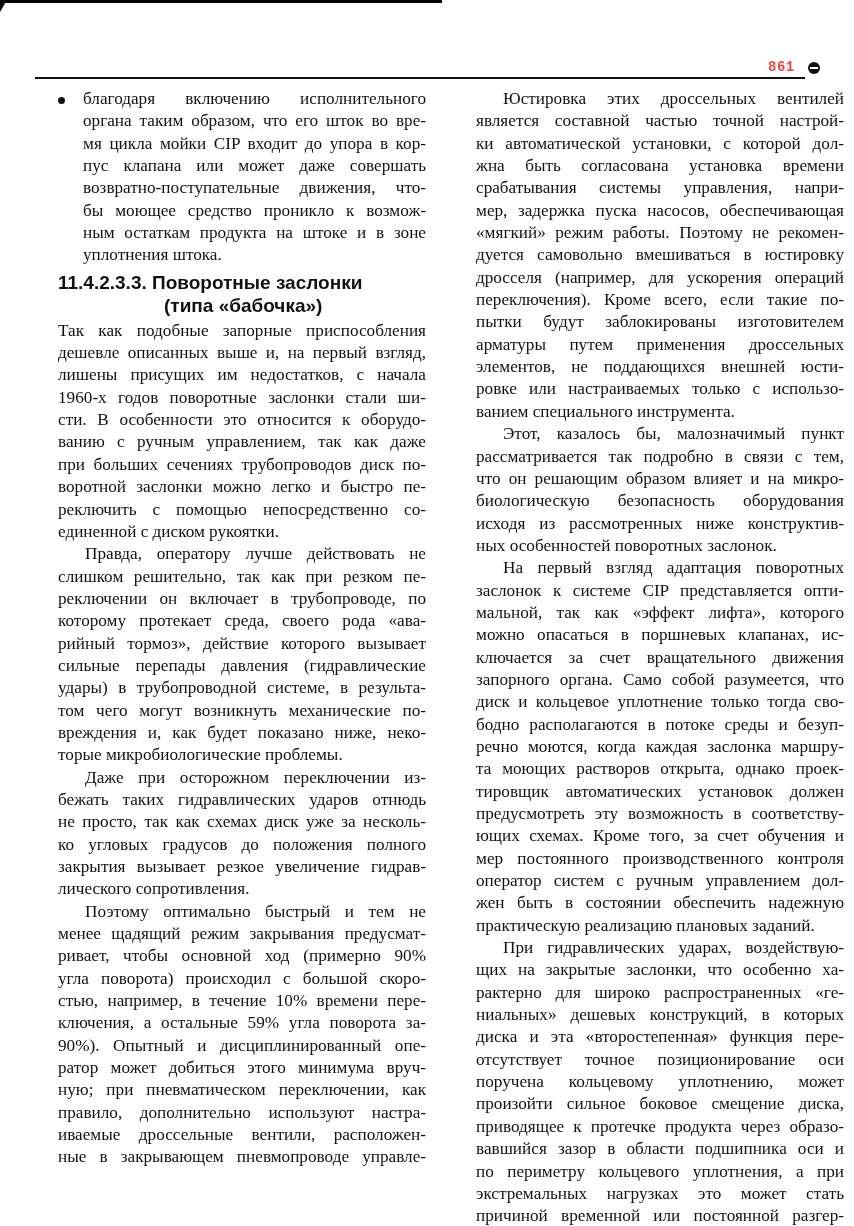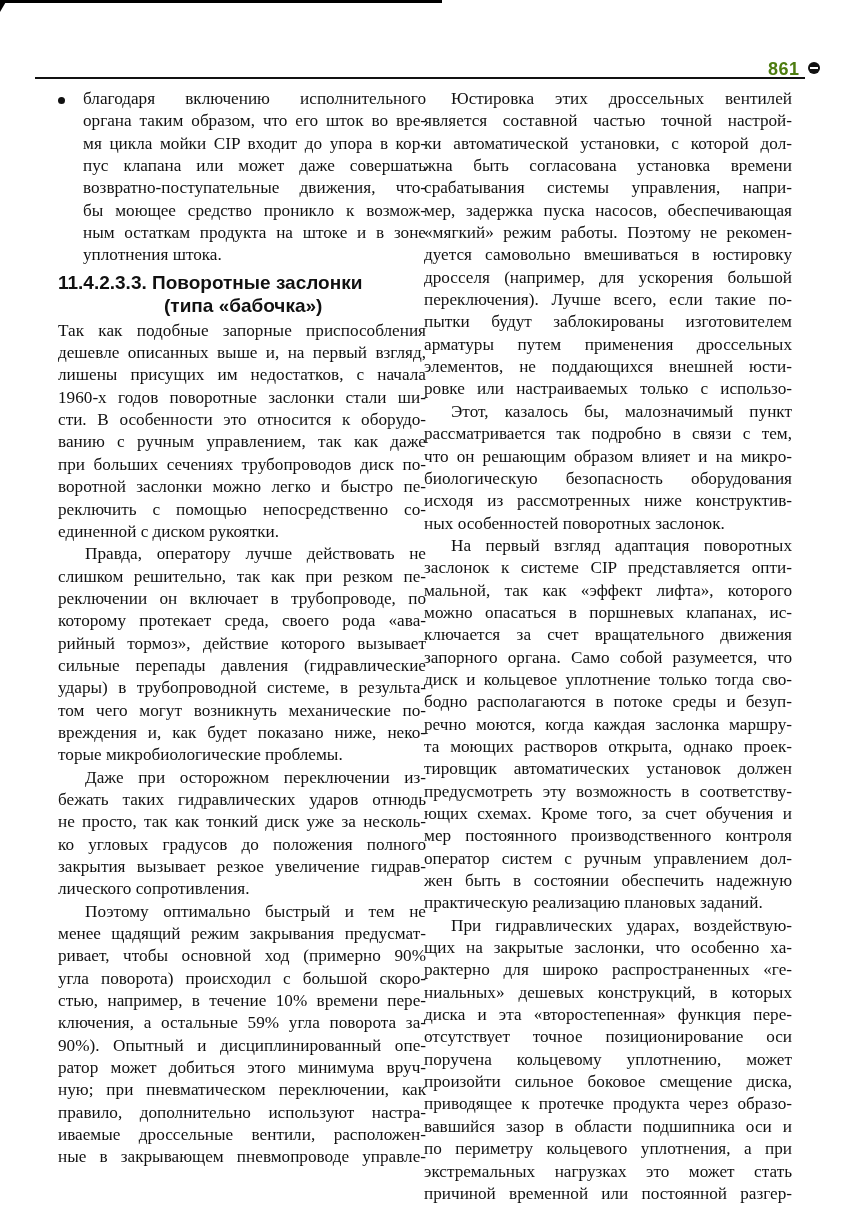--- a/index.html
+++ b/index.html
@@ -1,30 +1,30 @@
 <!DOCTYPE html>
 <html><head>
 <meta charset="utf-8">
 <style>
   html, body { margin: 0; padding: 0; background: #ffffff; }
   body { width: 854px; height: 1226px; position: relative; overflow: hidden; color: #111; }
   .topbar { position: absolute; left: 0; top: 0; width: 442px; height: 3px; background: #000; }
   .corner { position: absolute; left: 0; top: 0; width: 0; height: 0;
             border-top: 12px solid #000; border-right: 7px solid transparent; }
   .header-rule { position: absolute; left: 35px; top: 77px; width: 770px; height: 2px; background: #111; }
-  .page-num { position: absolute; left: 768px; top: 59px; font-family: Liberation Sans, sans-serif;
-              font-weight: bold; font-size: 18px; color: #4d7c0f; letter-spacing: 0.5px; }
+  .page-num { position: absolute; left: 768px; top: 59px; font-family: Liberation Mono, monospace;
+              font-weight: bold; font-size: 14px; color: #ef4444; letter-spacing: 0.5px; }
   .page-icon { position: absolute; left: 808px; top: 62px; width: 12px; height: 12px;
                border-radius: 50%; background: #111; }
   .page-icon::after { content: ""; position: absolute; left: 2px; top: 5px; width: 8px; height: 2px; background: #fff; }
   .col { position: absolute; top: 88px; width: 368px;
          font-family: "Liberation Serif", "DejaVu Serif", serif; font-size: 17.2px; line-height: 22.35px;
          text-align: justify; hyphens: manual; }
   .col-left { left: 58px; }
-  .col-right { left: 424px; }
+  .col-right { left: 476px; }
   .col p { margin: 0; }
   .bullet-item { position: relative; padding-left: 25px; margin: 0; }
   .bullet-dot { position: absolute; left: 0; top: 9px; width: 7px; height: 7px; border-radius: 50%; background: #111; }
   .section-heading { font-family: "Liberation Sans", "DejaVu Sans", sans-serif; font-weight: bold;
                      font-size: 19px; line-height: 23px; margin: 4px 0 3px 0; text-align: left; }
   .section-heading .l2 { display: block; padding-left: 106px; }
   .line { display: block; text-align: justify; text-align-last: justify; white-space: nowrap; }
   .line.last { text-align-last: left; }
 </style>
 </head>
@@ -77,21 +77,21 @@
         <span class="line">рийный тормоз», действие которого вызывает</span>
         <span class="line">сильные перепады давления (гидравлические</span>
         <span class="line">удары) в трубопроводной системе, в результа-</span>
         <span class="line">том чего могут возникнуть механические по-</span>
         <span class="line">вреждения и, как будет показано ниже, неко-</span>
         <span class="line last">торые микробиологические проблемы.</span>
       </p>
       <p>
         <span class="line" style="text-indent: 27px;">Даже при осторожном переключении из-</span>
         <span class="line">бежать таких гидравлических ударов отнюдь</span>
-        <span class="line">не просто, так как тонкий диск уже за несколь-</span>
+        <span class="line">не просто, так как схемах диск уже за несколь-</span>
         <span class="line">ко угловых градусов до положения полного</span>
         <span class="line">закрытия вызывает резкое увеличение гидрав-</span>
         <span class="line last">лического сопротивления.</span>
       </p>
       <p>
         <span class="line" style="text-indent: 27px;">Поэтому оптимально быстрый и тем не</span>
         <span class="line">менее щадящий режим закрывания предусмат-</span>
         <span class="line">ривает, чтобы основной ход (примерно 90%</span>
         <span class="line">угла поворота) происходил с большой скоро-</span>
         <span class="line">стью, например, в течение 10% времени пере-</span>
@@ -110,26 +110,27 @@
   <div id="right-paras">
       <p>
         <span class="line" style="text-indent: 27px;">Юстировка этих дроссельных вентилей</span>
         <span class="line">является составной частью точной настрой-</span>
         <span class="line">ки автоматической установки, с которой дол-</span>
         <span class="line">жна быть согласована установка времени</span>
         <span class="line">срабатывания системы управления, напри-</span>
         <span class="line">мер, задержка пуска насосов, обеспечивающая</span>
         <span class="line">«мягкий» режим работы. Поэтому не рекомен-</span>
         <span class="line">дуется самовольно вмешиваться в юстировку</span>
-        <span class="line">дросселя (например, для ускорения большой</span>
-        <span class="line">переключения). Лучше всего, если такие по-</span>
+        <span class="line">дросселя (например, для ускорения операций</span>
+        <span class="line">переключения). Кроме всего, если такие по-</span>
         <span class="line">пытки будут заблокированы изготовителем</span>
         <span class="line">арматуры путем применения дроссельных</span>
         <span class="line">элементов, не поддающихся внешней юсти-</span>
         <span class="line">ровке или настраиваемых только с использо-</span>
+        <span class="line last">ванием специального инструмента.</span>
       </p>
       <p>
         <span class="line" style="text-indent: 27px;">Этот, казалось бы, малозначимый пункт</span>
         <span class="line">рассматривается так подробно в связи с тем,</span>
         <span class="line">что он решающим образом влияет и на микро-</span>
         <span class="line">биологическую безопасность оборудования</span>
         <span class="line">исходя из рассмотренных ниже конструктив-</span>
         <span class="line last">ных особенностей поворотных заслонок.</span>
       </p>
       <p>

